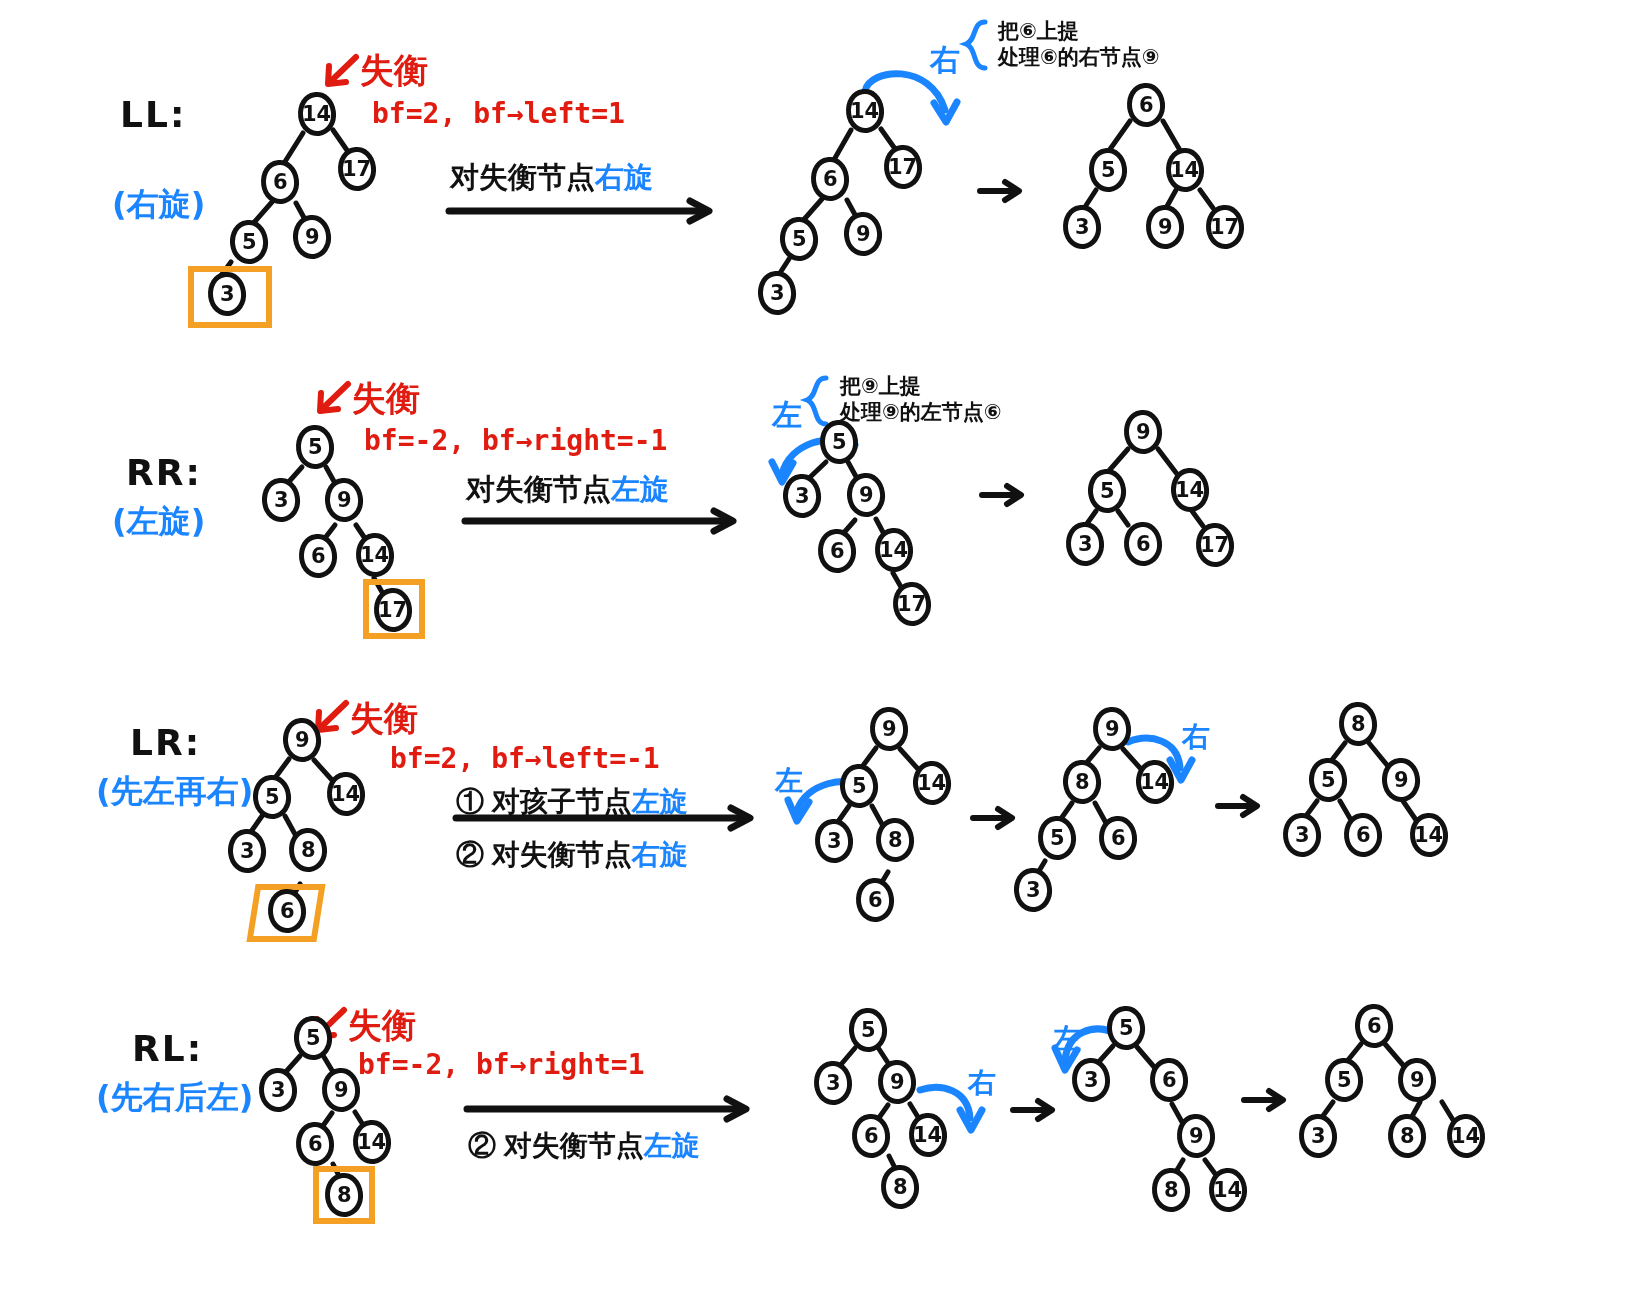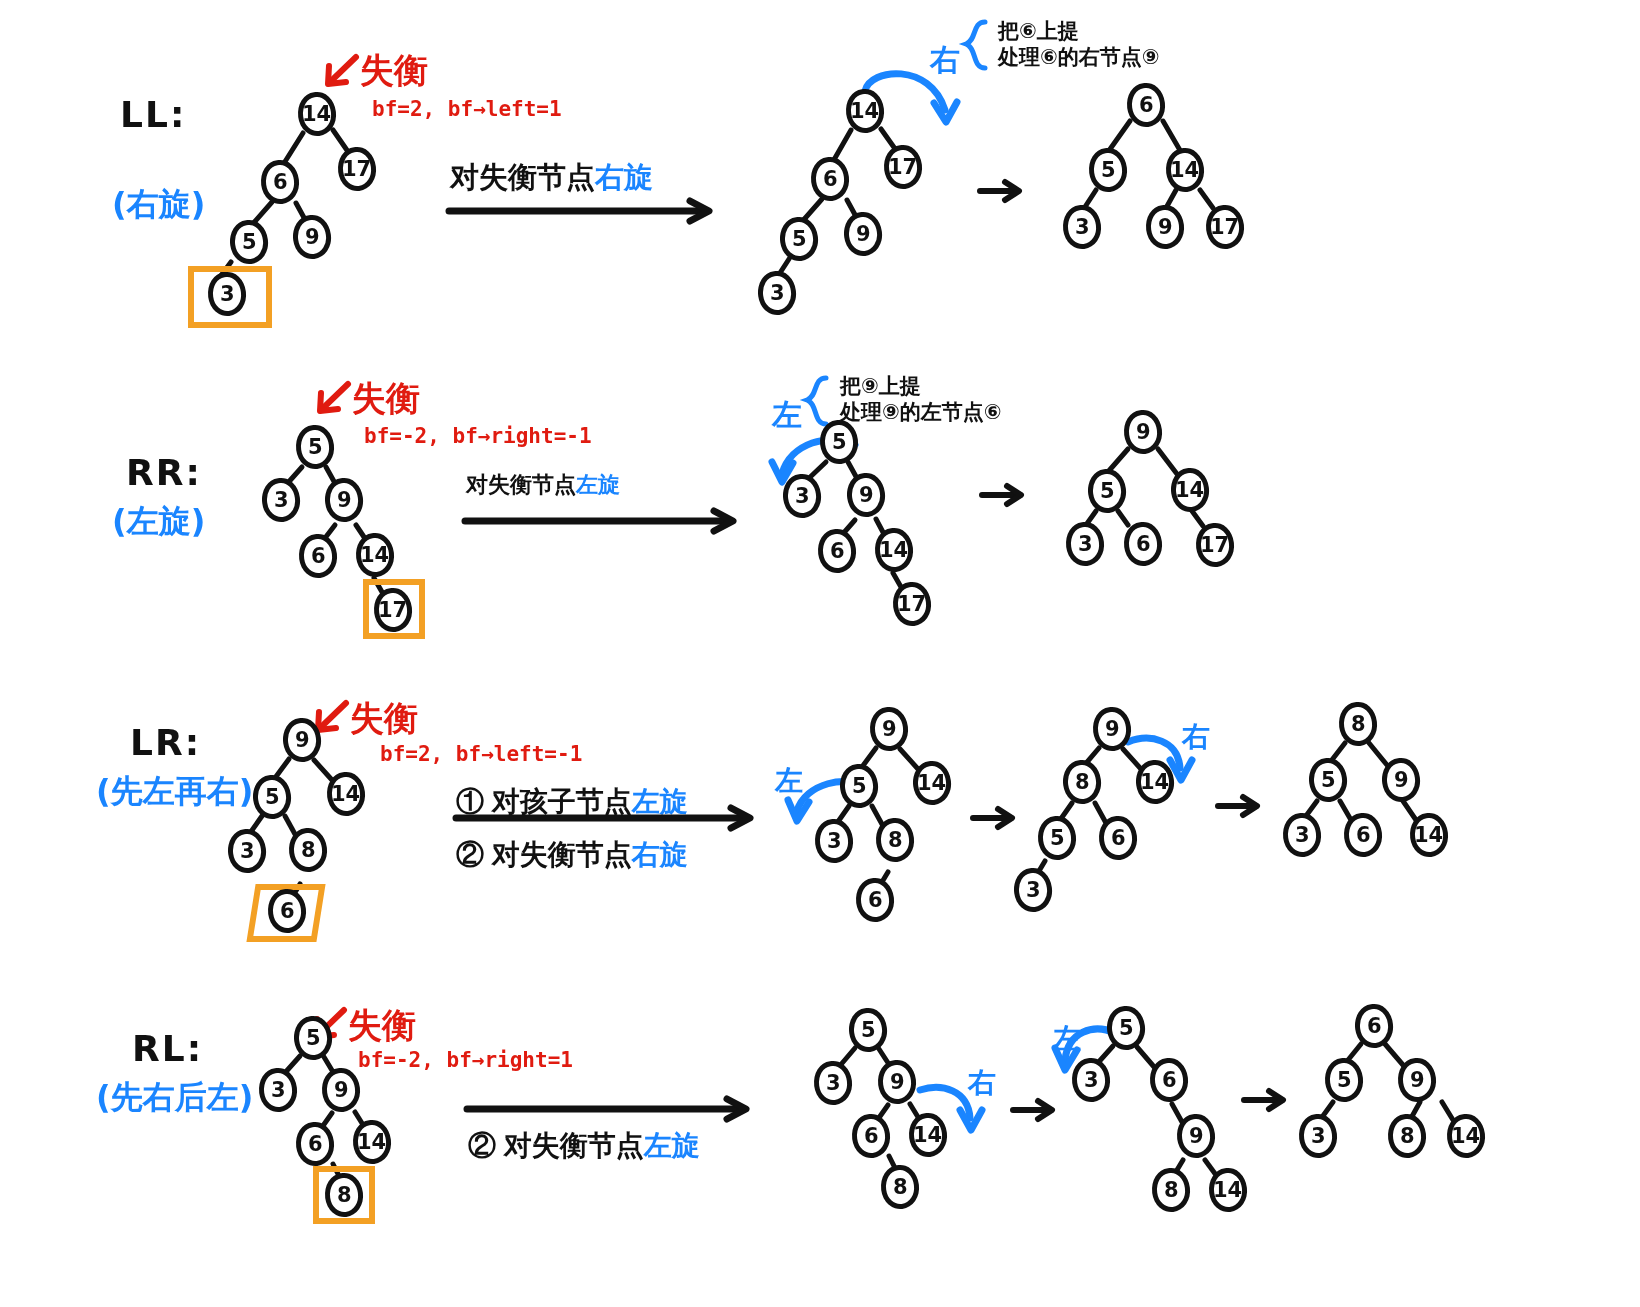--- a/index.html
+++ b/index.html
@@ -34,21 +34,21 @@
     font-weight:700;
     white-space:nowrap;
     font-family:"DejaVu Sans","Liberation Sans",sans-serif;
   }
   .red-bf{
     position:absolute;
     color:#e01b10;
     font-weight:700;
     white-space:nowrap;
     font-family:"DejaVu Sans Mono","Liberation Mono",monospace;
-    font-size:21px;
+    font-size:28px;
   }
   .op-text{
     position:absolute;
     color:#111111;
     font-weight:700;
     white-space:nowrap;
     font-family:Liberation Sans, sans-serif;
   }
   .op-text .blue{color:#1a85ff;}
   .note-blue{
@@ -333,21 +333,21 @@
   <div class="node" style="left:1206px;top:205px;">
       <span>17</span>
     </div>
 
   <div class="lbl-case" style="left:126px;top:452px;font-size:36px;">RR:</div>
   <div class="lbl-case-sub" style="left:112px;top:500px;font-size:32px;">(左旋)</div>
 
   <div class="red-warn" style="left:352px;top:376px;font-size:34px;">失衡</div>
   <div class="red-bf" style="left:364px;top:424px;">bf=-2, bf→right=-1</div>
 
-  <div class="op-text" style="left:466px;top:470px;font-size:22px;">
+  <div class="op-text" style="left:466px;top:470px;font-size:29px;">
     <span>对失衡节点</span><span class="blue">左旋</span>
   </div>
 
   <div class="dir-blue" style="left:772px;top:395px;font-size:30px;">左</div>
   <div class="note-blue" style="left:840px;top:373px;">
     <div>把⑨上提</div>
     <div>处理⑨的左节点⑥</div>
   </div>
 
   <div class="node" style="left:296px;top:425px;">
@@ -405,21 +405,21 @@
       <span>6</span>
     </div>
   <div class="node" style="left:1196px;top:523px;">
       <span>17</span>
     </div>
 
   <div class="lbl-case" style="left:130px;top:722px;font-size:36px;">LR:</div>
   <div class="lbl-case-sub" style="left:96px;top:770px;font-size:32px;">(先左再右)</div>
 
   <div class="red-warn" style="left:350px;top:696px;font-size:34px;">失衡</div>
-  <div class="red-bf" style="left:380px;top:742px;">bf=2, bf→left=-1</div>
+  <div class="red-bf" style="left:390px;top:742px;">bf=2, bf→left=-1</div>
 
   <div class="op-text" style="left:456px;top:836px;font-size:28px;">
     <span>② 对失衡节点</span><span class="blue">右旋</span>
   </div>
   <div class="op-text" style="left:456px;top:783px;font-size:28px;">
     <span>① 对孩子节点</span><span class="blue">左旋</span>
   </div>
 
   <div class="dir-blue" style="left:775px;top:762px;font-size:28px;">左</div>
   <div class="dir-blue" style="left:1182px;top:718px;font-size:28px;">右</div>

